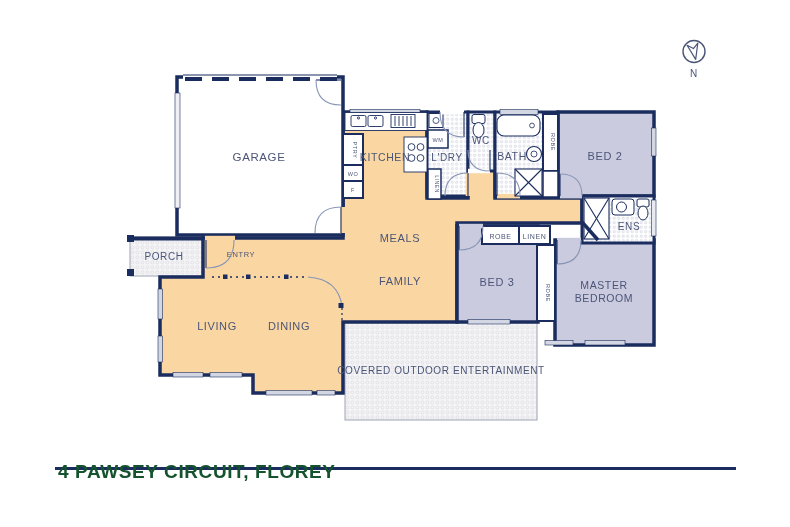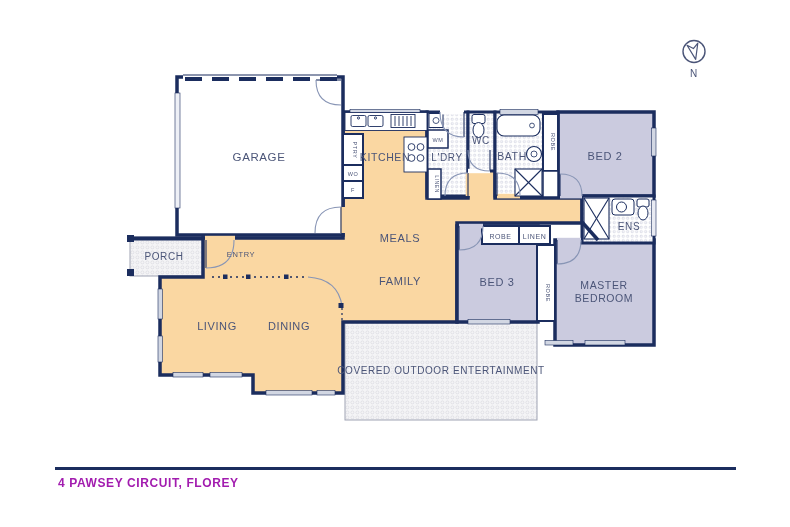--- a/index.html
+++ b/index.html
@@ -1,22 +1,22 @@
 <!DOCTYPE html>
 <html><head>
 <meta charset="utf-8">
 <style>
   html,body{margin:0;padding:0;background:#fff;}
   .canvas{position:relative;width:790px;height:527px;background:#ffffff;overflow:hidden;
           font-family:"Liberation Sans",sans-serif;}
   .plan-svg{position:absolute;left:0;top:0;}
   .plan-svg text{font-family:"Liberation Sans",sans-serif;fill:#4b5578;letter-spacing:.6px;}
   .footer-line{position:absolute;left:55px;top:467px;width:681px;height:3px;background:#1b2d5e;}
-  .footer-title{position:absolute;left:58px;top:476px;font-size:12px;font-weight:bold;
-                color:#a21caf;letter-spacing:.6px;}
+  .footer-title{position:absolute;left:58px;top:461px;font-size:19px;font-weight:bold;
+                color:#14532d;letter-spacing:.6px;}
 </style>
 </head>
 <body>
 
 <div class="canvas">
 
 <svg class="plan-svg" width="790" height="527" viewBox="0 0 790 527">
   <defs>
     <pattern id="tile" width="4.5" height="4.5" patternUnits="userSpaceOnUse">
       <rect width="4.5" height="4.5" fill="#ffffff"></rect>

